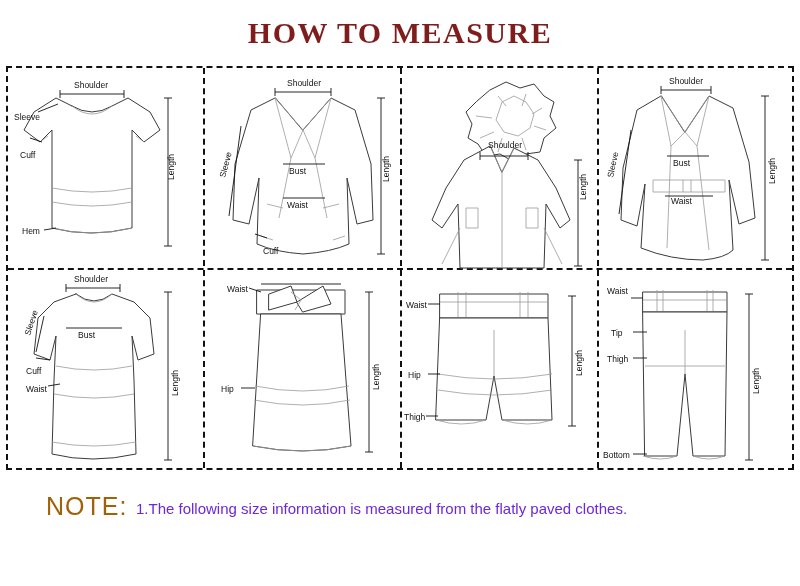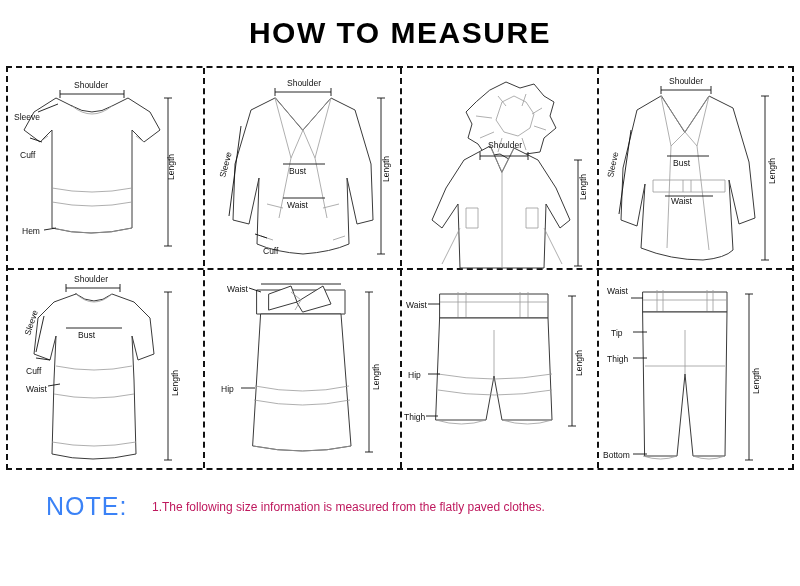--- a/index.html
+++ b/index.html
@@ -11,21 +11,22 @@
     overflow:hidden;
     position:relative;
   }
   #title{
     position:absolute;
     top:16px;left:0;width:800px;
     text-align:center;
     font-size:30px;
     font-weight:bold;
     letter-spacing:1.5px;
-    color:#000000;
+    color:#7f1d1d;
+    font-family:Liberation Serif, serif;
   }
   #grid{
     position:absolute;
     left:6px;top:66px;
     width:788px;height:404px;
     border:2px dashed #111;
     box-sizing:border-box;
   }
   .vline{
     position:absolute;top:0;bottom:0;
@@ -66,27 +67,27 @@
   }
   #note{
     position:absolute;
     left:0;top:478px;width:800px;height:108px;
   }
   #note-label{
     position:absolute;
     left:46px;top:14px;
     font-size:25px;
     letter-spacing:1px;
-    color:#3b82f6;
+    color:#a16207;
   }
   .note-line{
     position:absolute;
-    left:152px;
-    font-size:12px;
-    color:#be185d;
+    left:136px;
+    font-size:15px;
+    color:#6d28d9;
     white-space:nowrap;
   }
   #note-1{top:22px;}
   #note-2{top:56px;}
 </style>
 </head>
 <body>
 
 <div id="title">HOW TO MEASURE</div>
 

